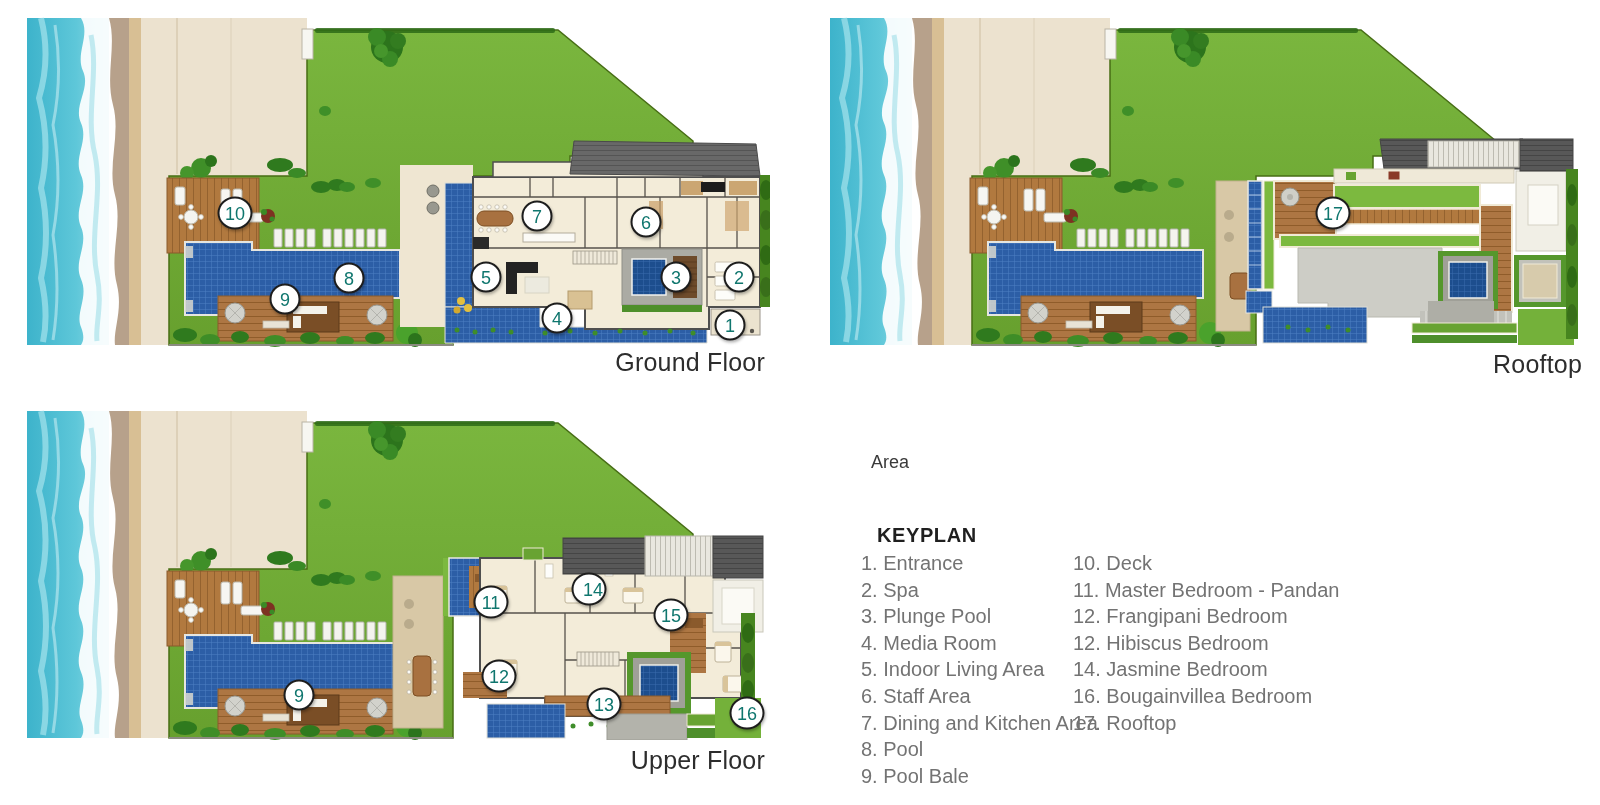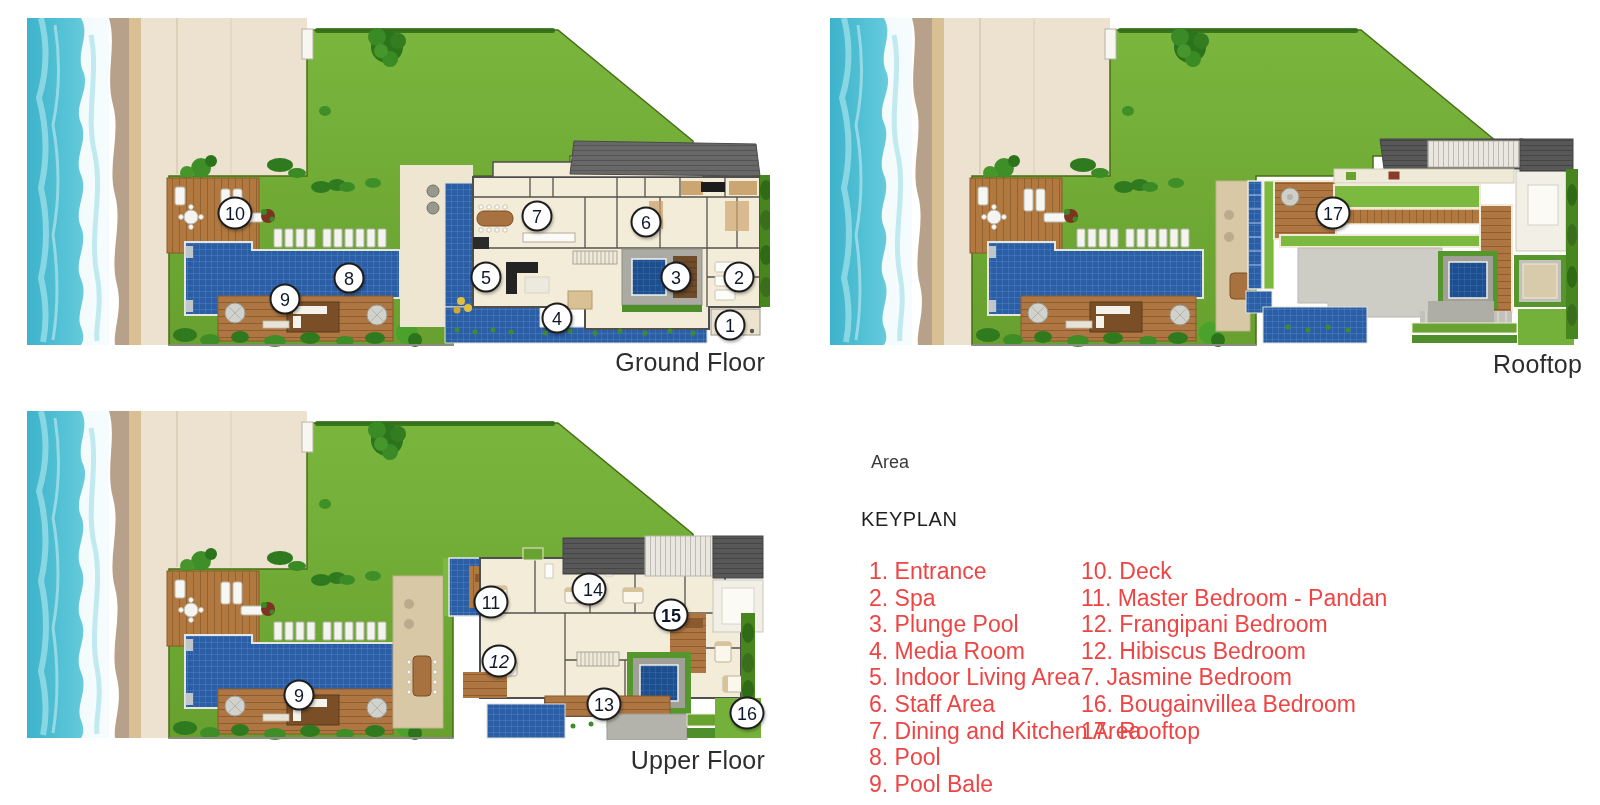--- a/index.html
+++ b/index.html
@@ -15,33 +15,33 @@
   #plan-rooftop{left:828px;top:15px;width:760px;height:370px}
   #plan-upper{left:25px;top:408px;width:745px;height:370px}
   .scene{position:absolute;left:0;top:0;display:block}
   .marker-layer{position:absolute;left:0;top:0;right:0;bottom:0}
   .marker{
     position:absolute;transform:translate(-50%,-50%);
     width:31px;height:31px;border-radius:50%;
     background:var(--marker-bg,#ffffff);
     border:2px solid var(--marker-border,#1d1d1d);
     display:flex;align-items:center;justify-content:center;
-    font-size:18px;line-height:1;color:#0f172a;
+    font-size:18px;line-height:1;color:#0f766e;
     box-shadow:1px 2px 3px rgba(0,0,0,.30);
     box-sizing:border-box;
   }
   .marker.wide{width:35px;height:33px}
   .plan-label{position:absolute;font-size:25px;letter-spacing:.2px;color:var(--label-text,#2d2d2d);white-space:nowrap}
   #plan-ground .plan-label{right:5px;top:333px}
   #plan-rooftop .plan-label{right:6px;top:335px}
   #plan-upper .plan-label{right:5px;top:338px}
   .keyplan{position:absolute;left:0;top:0;width:1600px;height:707px;pointer-events:none}
   .area-label{position:absolute;left:871px;top:452px;font-size:18px;color:#3a3a3a}
-  .kp-title{position:absolute;left:861px;top:508px;margin:0;font-size:20px;font-weight:400;letter-spacing:.6px;color:#1f1f1f}
-  .kp-col{position:absolute;top:550px;margin:8px;padding:0;list-style:none;font-size:23px;line-height:26.6px;color:#ef4444;white-space:nowrap}
+  .kp-title{position:absolute;left:861px;top:508px;margin:16px;font-size:20px;font-weight:700;letter-spacing:.6px;color:#1f1f1f}
+  .kp-col{position:absolute;top:550px;margin:0;padding:0;list-style:none;font-size:20px;line-height:26.6px;color:#737373;white-space:nowrap}
   .kp-col-0{left:861px}
   .kp-col-1{left:1073px}
 </style>
 </head>
 <body>
 
 <svg class="defs-svg" aria-hidden="true">
   <defs>
     <linearGradient id="lgOcean" x1="0" y1="0" x2="1" y2="0">
       <stop offset="0" stop-color="#3db3cb"></stop>
@@ -439,24 +439,24 @@
 
       <rect x="716" y="205" width="14" height="90" fill="#47851f"></rect>
       <ellipse cx="723" cy="225" rx="6" ry="10" fill="#2f6b14"></ellipse>
       <ellipse cx="723" cy="255" rx="6" ry="10" fill="#396f1a"></ellipse>
       <ellipse cx="723" cy="282" rx="6" ry="10" fill="#2f6b14"></ellipse>
     </g>
   </svg>
   <div class="marker-layer">
       <div class="marker" style="left: 274px; top: 287px;">9</div>
       <div class="marker wide" style="left: 466px; top: 194px;">11</div>
-      <div class="marker wide" style="left: 474px; top: 253px; font-style: italic;">12</div>
+      <div class="marker wide" style="left: 474px; top: 268px;">12</div>
       <div class="marker wide" style="left: 579px; top: 286px; margin-top: 10px;">13</div>
       <div class="marker wide" style="left: 564px; top: 181px; padding-left: 8px;">14</div>
-      <div class="marker wide" style="left: 646px; top: 207px; font-weight: bold;">15</div>
+      <div class="marker wide" style="left: 646px; top: 207px;">15</div>
       <div class="marker wide" style="left: 722px; top: 305px; text-align: center;">16</div>
     </div>
   <div class="plan-label">Upper Floor</div>
 </section>
 
 <aside class="keyplan">
   <div class="area-label">Area</div>
   <h2 class="kp-title">KEYPLAN</h2>
   <ul class="kp-col kp-col-0">
       <li>1. Entrance</li>
@@ -467,17 +467,17 @@
       <li>6. Staff Area</li>
       <li>7. Dining and Kitchen Area</li>
       <li>8. Pool</li>
       <li>9. Pool Bale</li>
     </ul>
   <ul class="kp-col kp-col-1">
       <li>10. Deck</li>
       <li>11. Master Bedroom - Pandan</li>
       <li>12. Frangipani Bedroom</li>
       <li>12. Hibiscus Bedroom</li>
-      <li>7. Jasmine Bedroom</li>
+      <li>14. Jasmine Bedroom</li>
       <li>16. Bougainvillea Bedroom</li>
       <li>17. Rooftop</li>
     </ul>
 </aside>
 
 </body></html>

